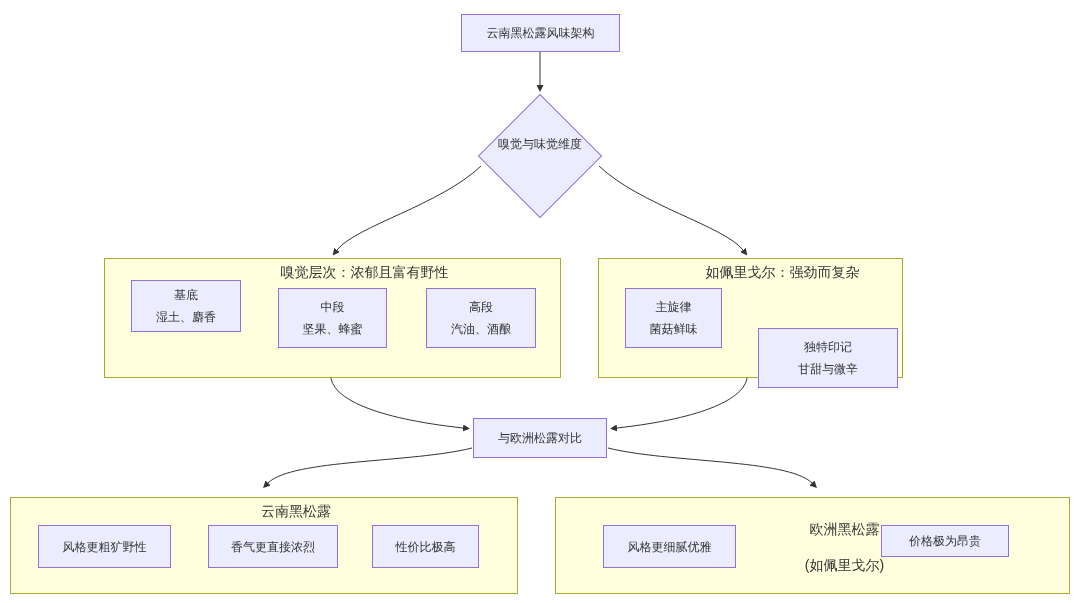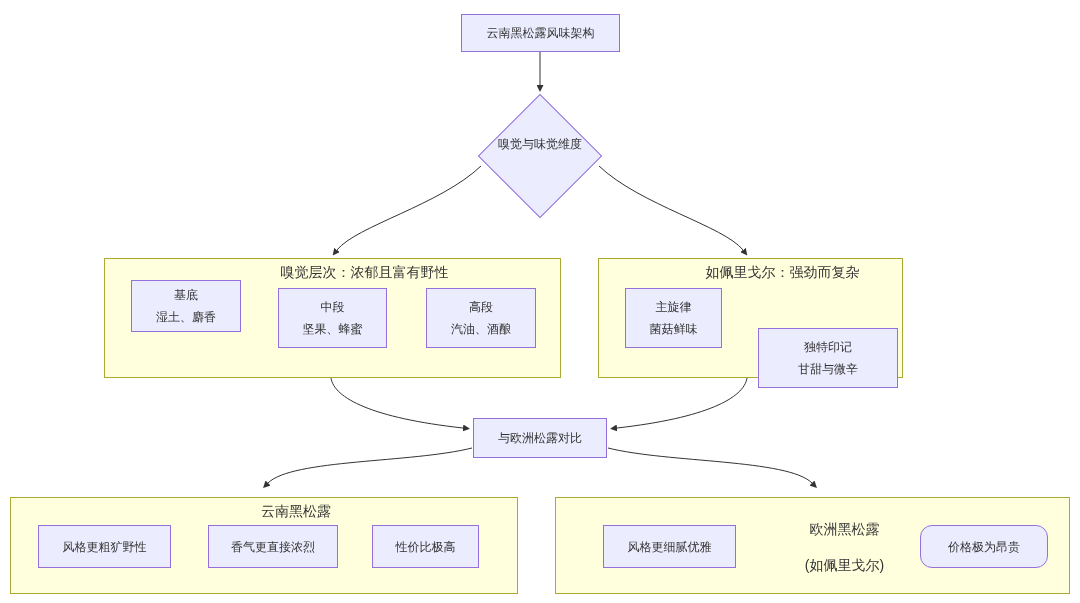--- a/index.html
+++ b/index.html
@@ -140,21 +140,21 @@
   <div class="node" style="left:208px;top:525px;width:130px;height:43px;text-align:center;">
     <span>香气更直接浓烈</span>
   </div>
   <div class="node" style="left:372px;top:525px;width:107px;height:43px;">
     <span>性价比极高</span>
   </div>
 
   <div class="node" style="left:583px;top:525px;width:133px;height:43px;margin-left:20px;">
     <span>风格更细腻优雅</span>
   </div>
-  <div class="node" style="left:920px;top:525px;width:128px;height:43px;border-radius:12px;">
+  <div class="node" style="left:881px;top:525px;width:128px;height:32px;">
     <span>价格极为昂贵</span>
   </div>
 
   <svg id="edges" viewBox="0 0 1080 603" xmlns="http://www.w3.org/2000/svg">
     <defs>
       <marker id="ah" viewBox="0 0 10 10" refX="0" refY="5" markerWidth="7" markerHeight="7" orient="auto">
         <path d="M0,0 L10,5 L0,10 z" fill="#333333"></path>
       </marker>
     </defs>
     <path class="edge" marker-end="url(#ah)" d="M540,52 L540,85"></path>

